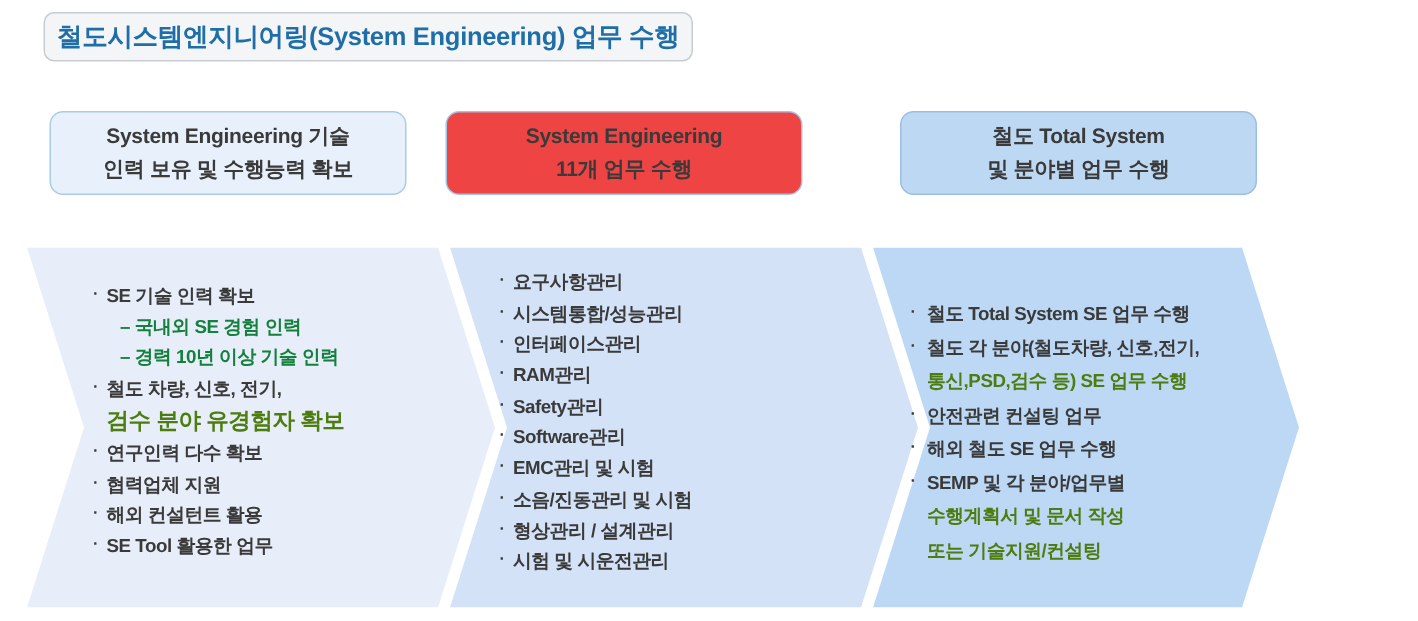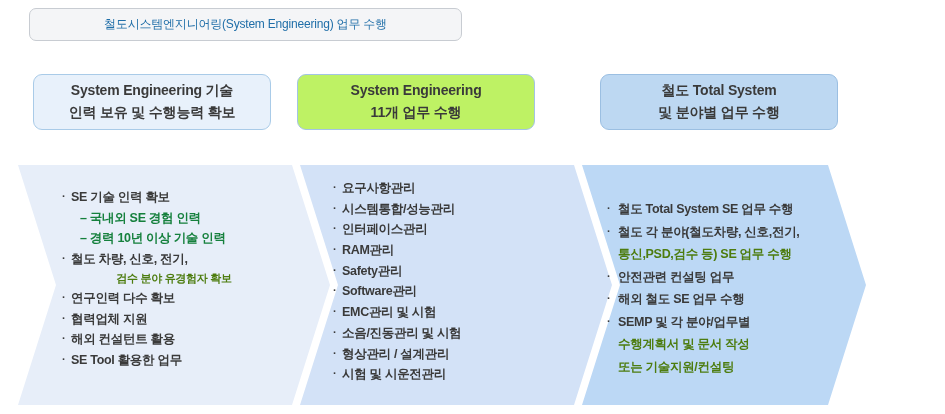--- a/index.html
+++ b/index.html
@@ -24,22 +24,22 @@
     height: 33px;
     box-sizing: border-box;
     border: 1px solid #c8ccd2;
     border-radius: 7px;
     background: #f4f5f7;
     display: flex;
     align-items: center;
     justify-content: center;
   }
   #title-pill .title-text {
-    font-size: 12px;
-    font-weight: normal;
+    font-size: 17px;
+    font-weight: bold;
     color: #1f6ea8;
     letter-spacing: -0.2px;
     white-space: nowrap;
   }
 
   
   .header-box {
     position: absolute;
     top: 74px;
     height: 56px;
@@ -53,21 +53,21 @@
   }
   .header-box .hline {
     font-size: 14px;
     font-weight: bold;
     color: #3a3a3a;
     line-height: 1.55;
     letter-spacing: -0.2px;
     white-space: nowrap;
   }
   #header-box-1 { left: 33px;  width: 238px; background: #e8f1fb; border: 1px solid #a9cbe8; }
-  #header-box-2 { left: 297px; width: 238px; background: #bef264; border: 1px solid #a3c4e4; }
+  #header-box-2 { left: 297px; width: 238px; background: #ef4444; border: 1px solid #a3c4e4; }
   #header-box-3 { left: 561px; width: 238px; background: #bdd8f2; border: 1px solid #9bbfe2; margin-left: 39px; }
 
   
   #band-area {
     position: absolute;
     left: 0;
     top: 165px;
     width: 945px;
     height: 240px;
   }
@@ -106,21 +106,21 @@
     color: #4d7c0f;
     letter-spacing: -0.3px;
     white-space: nowrap;
   }
 
   
   #body-col-1 { left: 62px; top: 191px; width: 215px; }
   #body-col-1 .li { font-size: 12.5px; line-height: 1.0; margin-bottom: 8px; }
   #body-col-1 .li .bullet { width: 9px; font-size: 11px; }
   #body-col-1 .sub { font-size: 12.5px; line-height: 1.0; margin: 0 0 8px 18px; }
-  #body-col-1 .cont { font-size: 11px; line-height: 1.0; margin: 0 0 8px 9px; text-align: center; }
+  #body-col-1 .cont { font-size: 15px; line-height: 1.0; margin: 0 0 8px 9px; }
 
   
   #body-col-2 { left: 333px; top: 182px; width: 200px; }
   #body-col-2 .li { font-size: 12.5px; line-height: 1.0; margin-bottom: 8.2px; }
   #body-col-2 .li .bullet { width: 9px; font-size: 11px; }
 
   
   #body-col-3 { left: 607px; top: 203px; width: 235px; }
   #body-col-3 .li { font-size: 12.5px; line-height: 1.0; margin-bottom: 10px; }
   #body-col-3 .li .bullet { width: 11px; font-size: 11px; }

